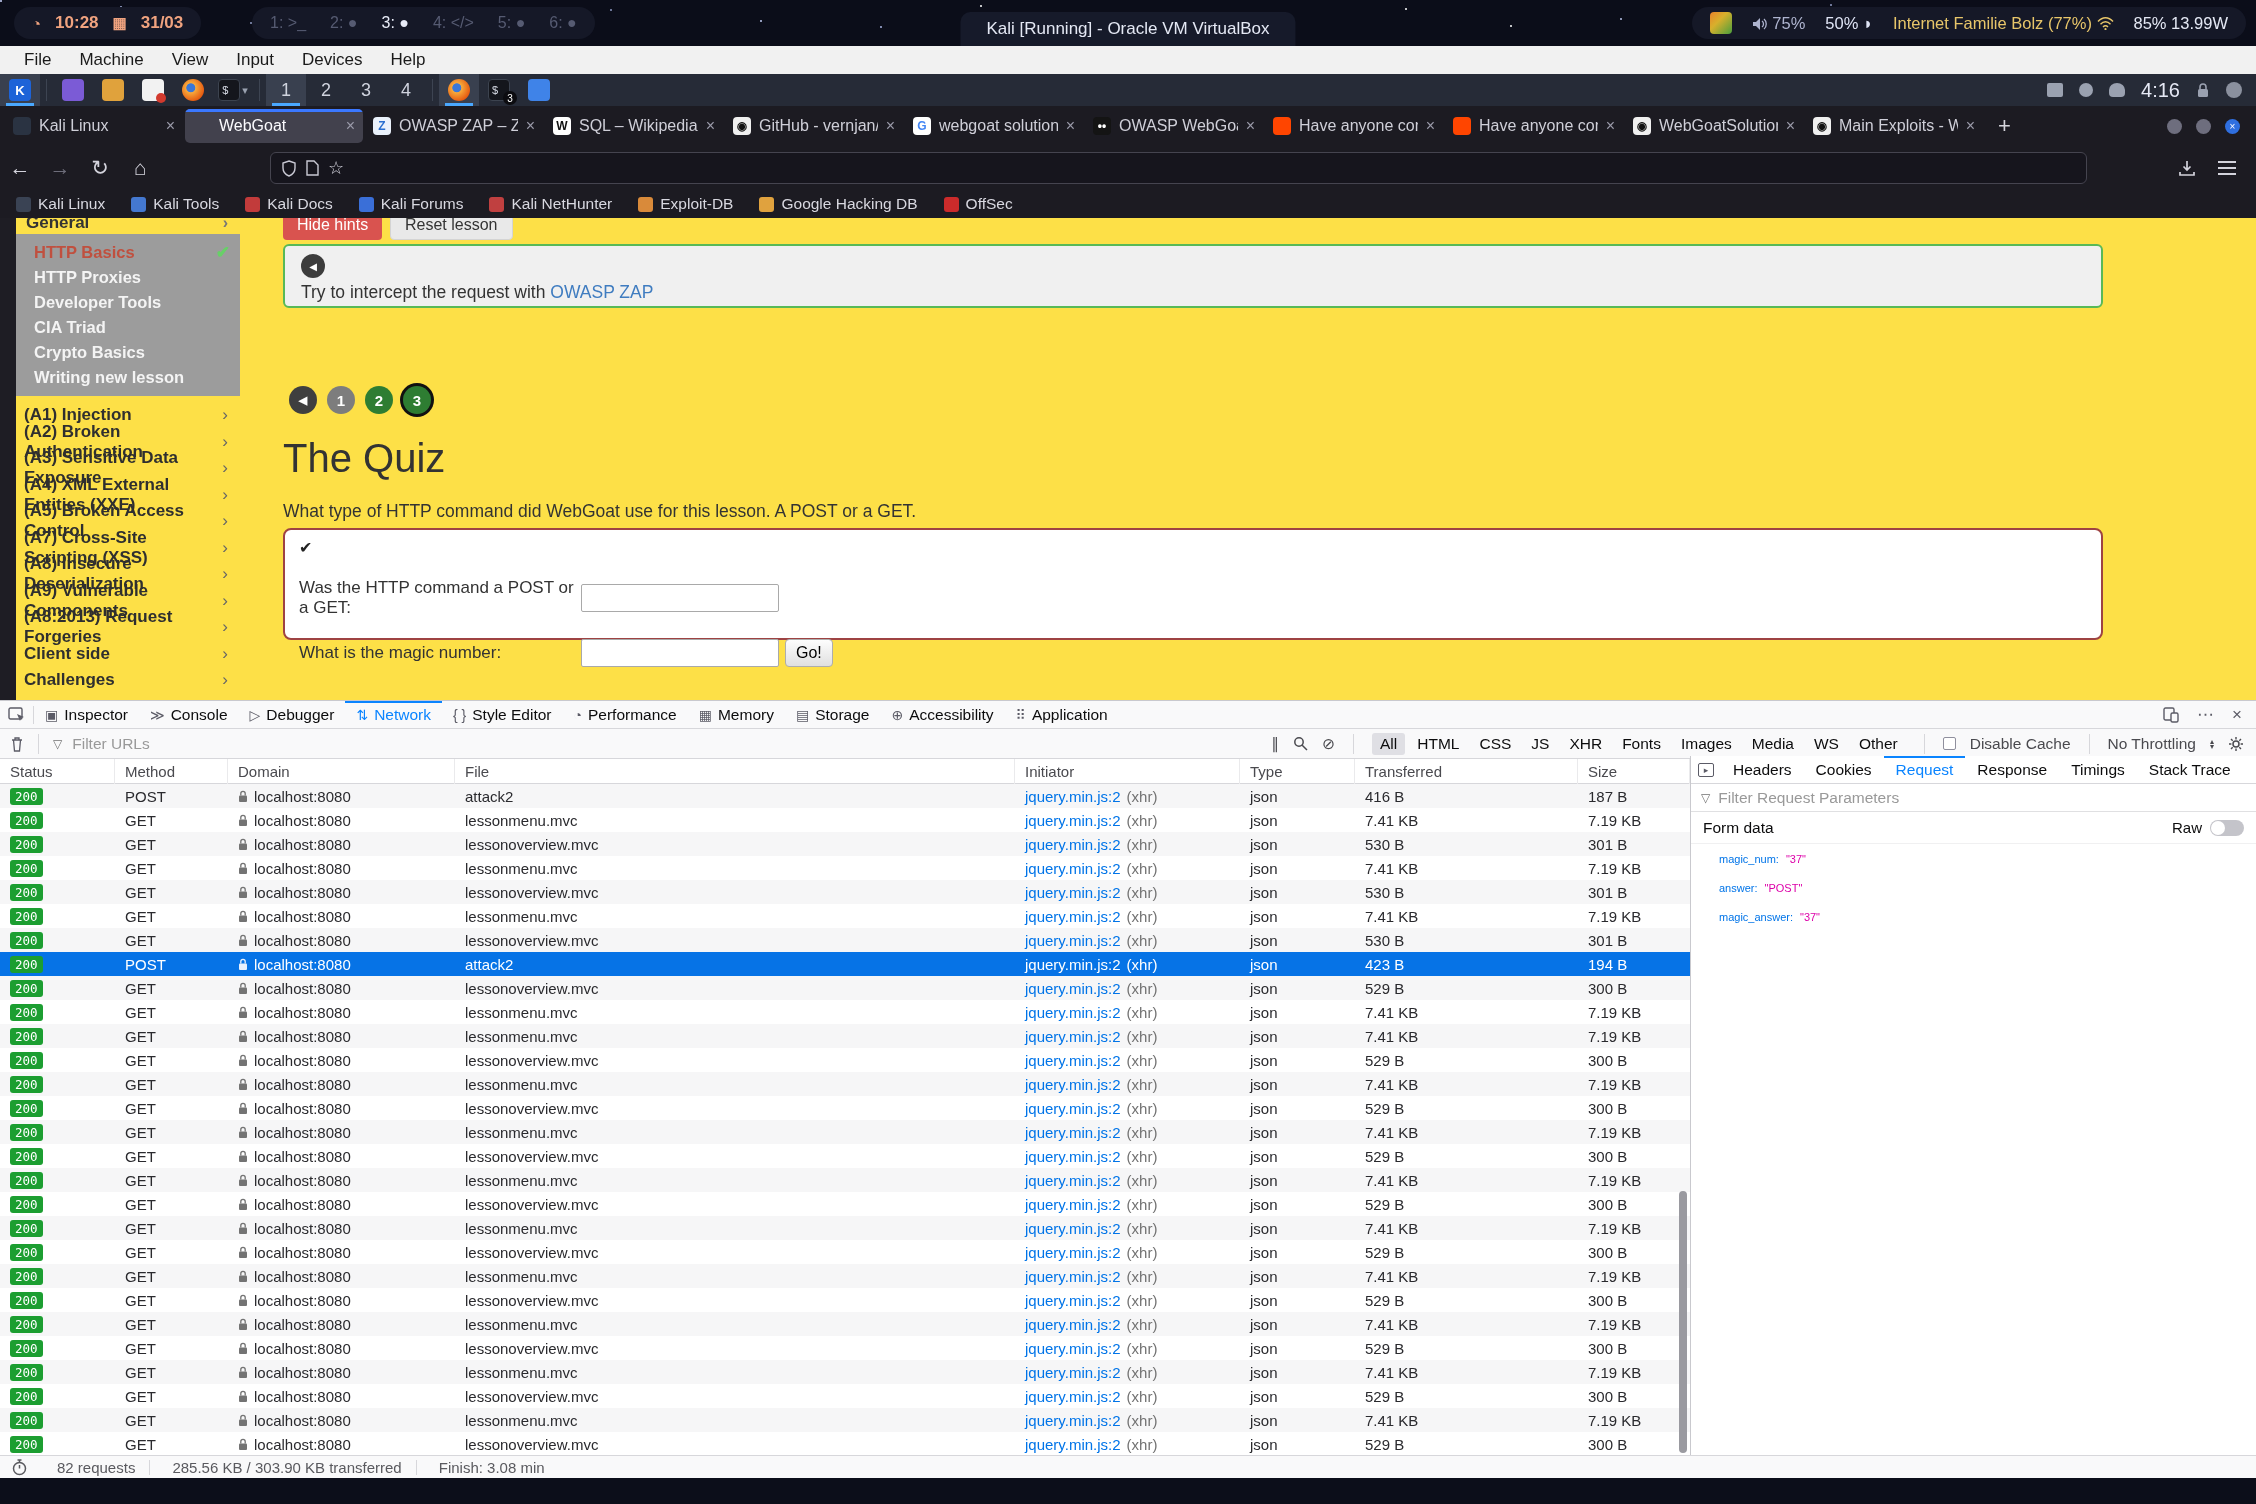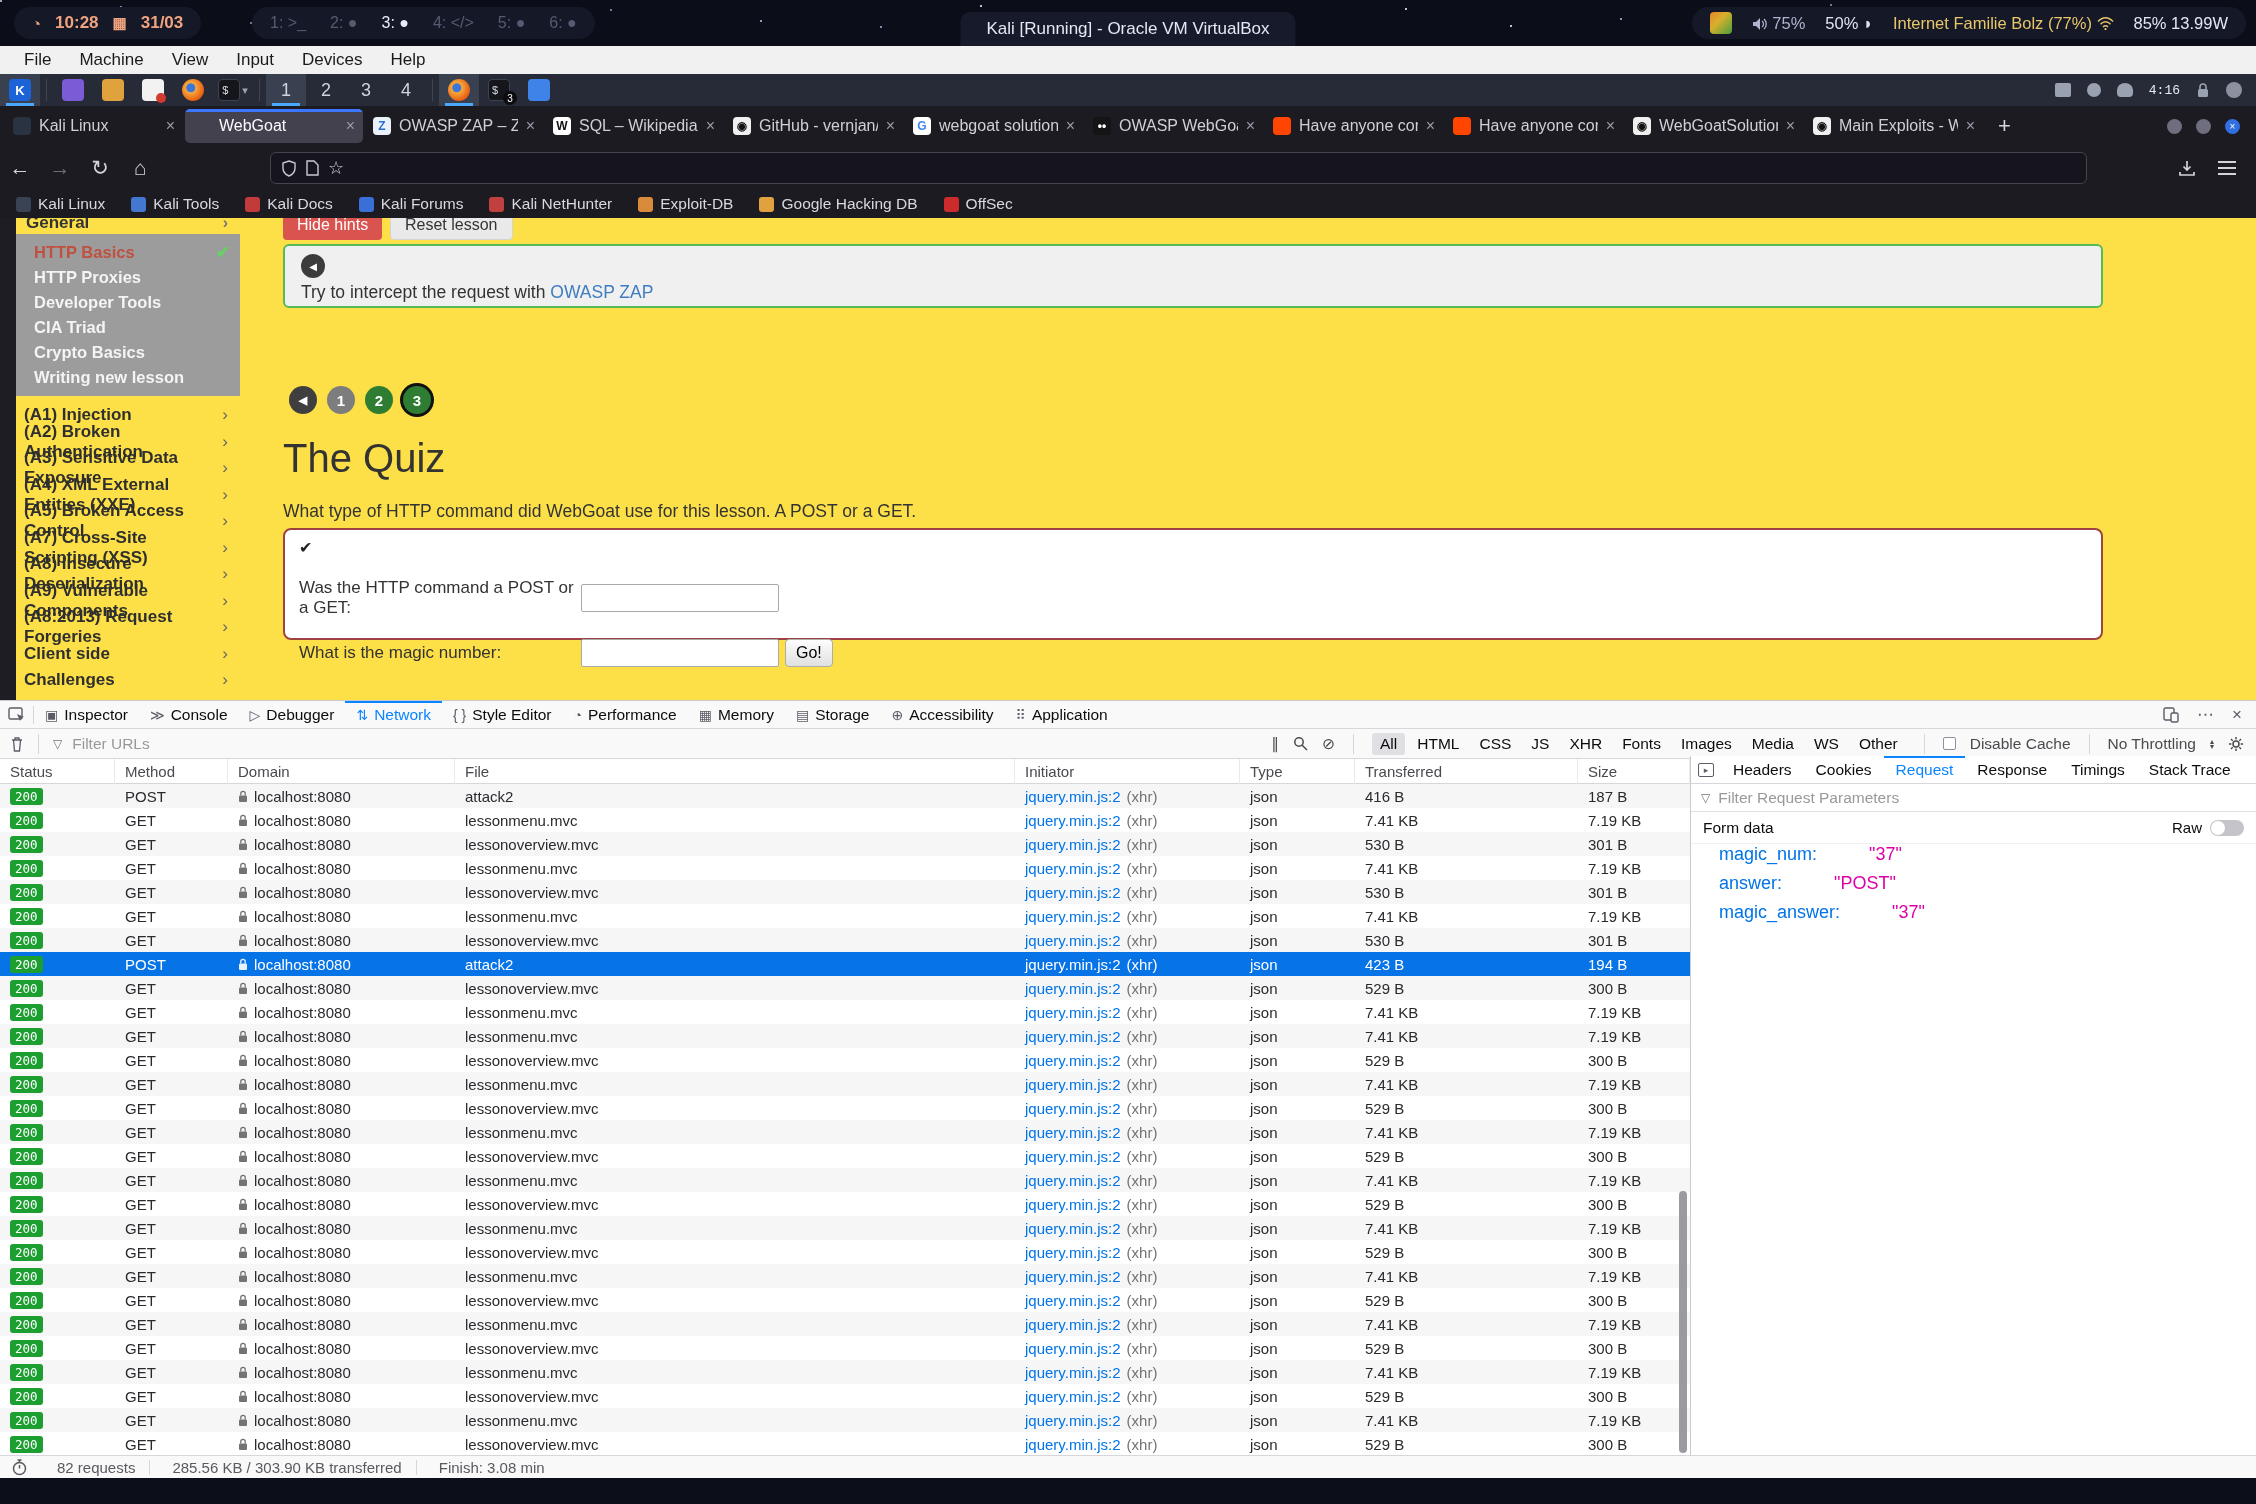--- a/index.html
+++ b/index.html
@@ -43,21 +43,21 @@
   .term-ico{background:#14161c;border:1px solid #3c434f;color:#d8dce6;font-size:11px;justify-content:flex-start;padding-left:3px;}
   .folder-ico{background:#3f83e8;}
   .pfolder{background:#e0a23c;}
   .purple{background:#7b5bd6;}
   .doc{background:#f2f2f2;position:relative;}
   .doc::after{content:"";position:absolute;right:-2px;bottom:-2px;width:10px;height:10px;border-radius:50%;background:#d23a2e;}
   .badge3{position:absolute;right:2px;bottom:1px;width:14px;height:14px;border-radius:50%;background:#0c0c10;color:#fff;font-size:10px;display:flex;align-items:center;justify-content:center;}
   .ws-num{font-size:18px;color:#cfd3de;}
   .tb-caret{font-size:11px;color:#9aa1b0;margin-left:2px;}
   .tb-right{margin-left:auto;display:flex;align-items:center;gap:16px;padding-right:14px;}
-  .tb-right .clock{font-size:13px;color:#e6e9f5;font-family:Liberation Mono, monospace;}
+  .tb-right .clock{font-size:20px;color:#e6e9f5;}
   .sysico{width:16px;height:14px;background:#9aa1b0;border-radius:2px;}
   .sysico.round{border-radius:50%;width:14px;}
   .graycircle{width:16px;height:16px;border-radius:50%;background:#8b919f;}
 
   
   .tabbar{position:absolute;top:106px;left:0;width:2256px;height:40px;background:#1c1b22;display:flex;align-items:center;padding-left:4px;}
   .ff-tab{width:178px;height:34px;margin:0 1px;border-radius:5px;display:flex;align-items:center;gap:8px;padding:0 8px;position:relative;overflow:hidden;flex:none;}
   .ff-tab .t-title{font-size:16px;color:#cfcfd8;white-space:nowrap;overflow:hidden;flex:1;}
   .ff-tab .t-close{color:#9b9baa;font-size:16px;flex:none;}
   .ff-tab.active{background:#42414d;}
@@ -166,21 +166,21 @@
   .rp-toggle{width:30px;display:flex;justify-content:center;color:#5b5b66;}
   .rp-toggle .sq{width:16px;height:14px;border:1px solid #5b5b66;border-radius:2px;font-size:9px;display:flex;align-items:center;justify-content:center;}
   .rp-tab{padding:0 12px;font-size:15.5px;color:#0c0c0d;height:28px;display:flex;align-items:center;}
   .rp-tab.active{color:#0a84ff;box-shadow:inset 0 2px 0 #0a84ff;}
   .rp-filter{height:28px;border-bottom:1px solid #e0e0e2;display:flex;align-items:center;gap:8px;padding-left:10px;}
   .rp-section{height:32px;display:flex;align-items:center;border-bottom:1px solid #f0f0f1;padding:0 12px;}
   .rp-section .sec-lbl{font-size:15.5px;color:#0c0c0d;}
   .raw-wrap{margin-left:auto;display:flex;align-items:center;gap:8px;font-size:15px;color:#0c0c0d;}
   .toggle{width:34px;height:16px;border-radius:8px;background:#c4c4ca;position:relative;}
   .toggle::after{content:"";position:absolute;left:1px;top:1px;width:14px;height:14px;border-radius:50%;background:#fff;}
-  .param{height:29px;display:flex;align-items:flex-start;padding-left:28px;font-size:18px;gap:45px;}
+  .param{height:29px;display:flex;align-items:center;padding-left:28px;font-size:11px;}
   .param .pname{color:#0074e8;}
   .param .pname::after{content:":";}
   .param .pval{color:#dd00a9;margin-left:7px;}
 
   .dt-status{position:absolute;top:1455px;left:0;width:2256px;height:23px;background:#f9f9fa;border-top:1px solid #d7d7db;display:flex;align-items:center;gap:8px;color:#5a5a5f;font-size:15px;}
   .ds-item{padding:0 14px;height:15px;display:flex;align-items:center;border-right:1px solid #d7d7db;}
   .ds-item:last-child{border-right:none;}
   .ds-clockico{padding:0 8px 0 12px;}
 
   

